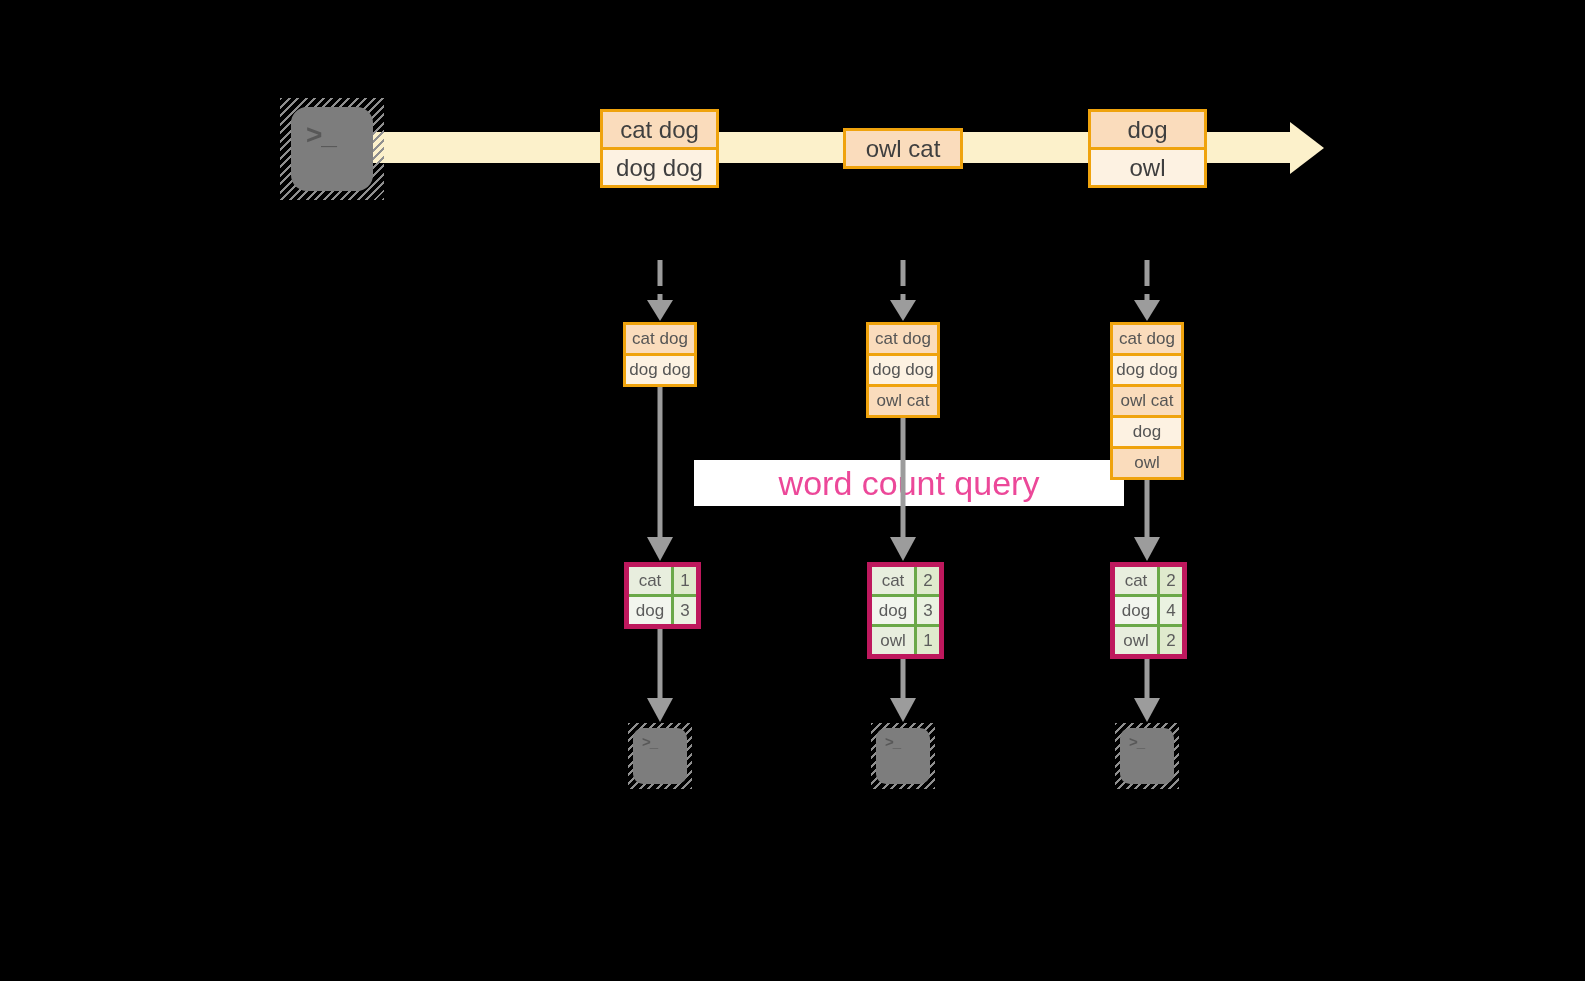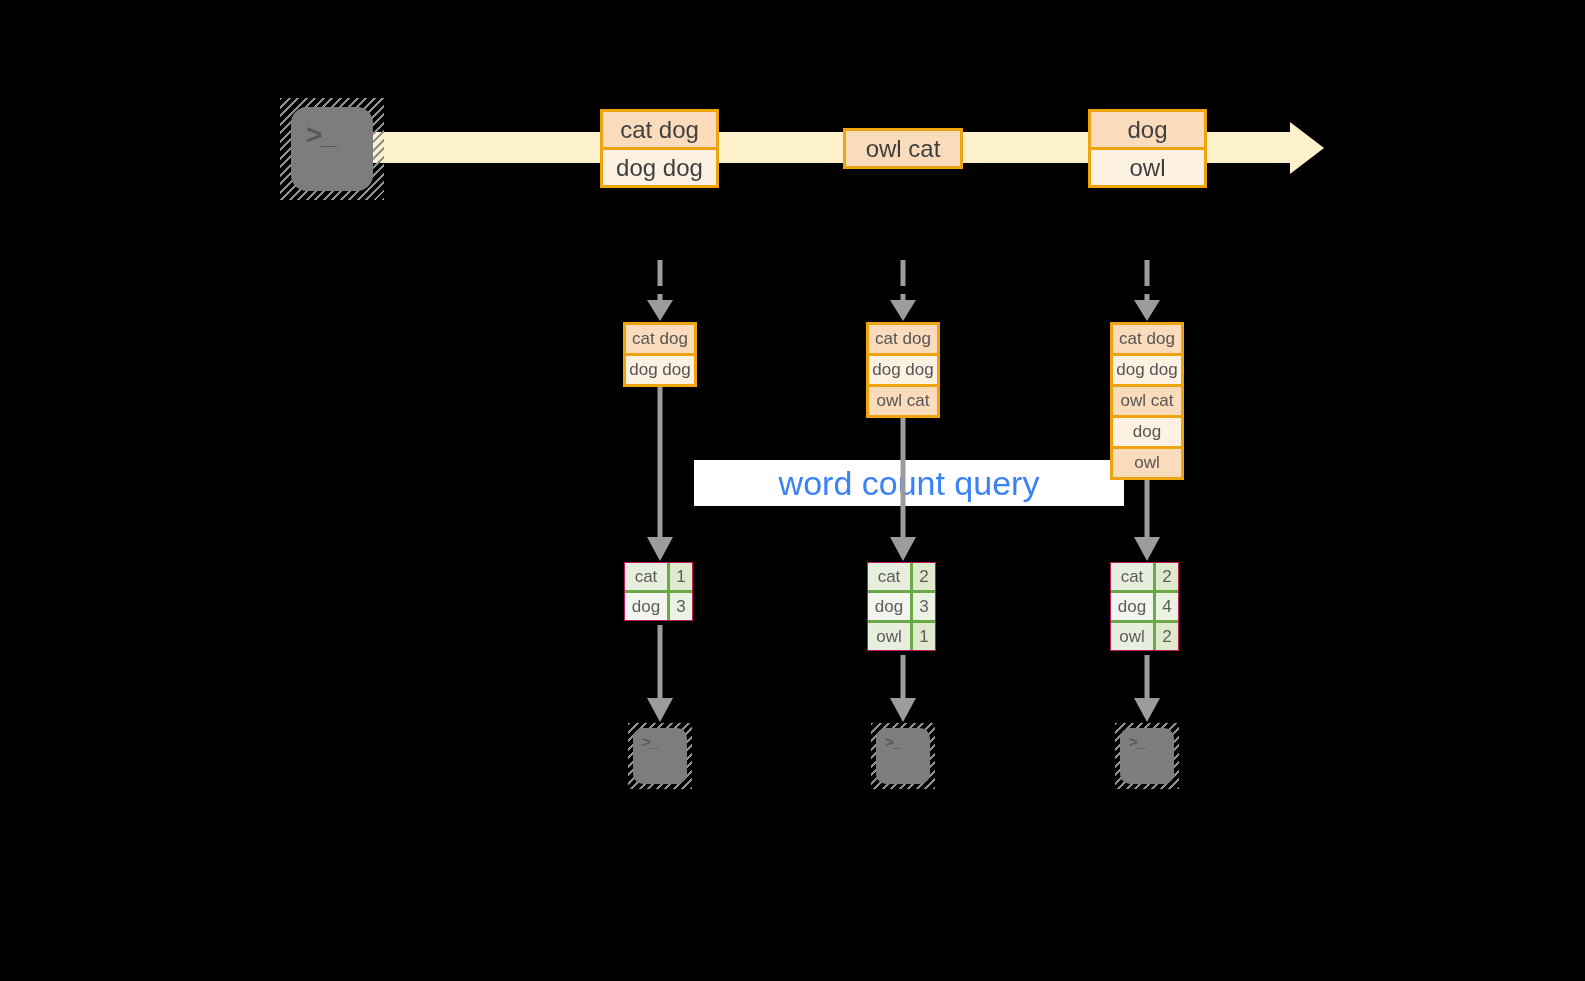--- a/index.html
+++ b/index.html
@@ -26,35 +26,35 @@
   .ostack{display:grid;grid-auto-rows:auto;gap:3px;background:#efa30d;
           border:3px solid #efa30d;z-index:3;}
   .srow{text-align:center;color:#4b4b4b;}
   .ostack .srow:nth-child(odd){background:#fadcbc;}
   .ostack .srow:nth-child(even){background:#fdf2e2;}
   .msg .srow{height:35px;line-height:35px;font-size:24px;color:#3f3f3f;}
   .stack .srow{height:28px;line-height:28px;font-size:17px;color:#555;}
 
   
   .wtable{display:grid;grid-template-columns:42px 22px;gap:3px;
-          background:#6aa848;border:1px solid #be185d;z-index:3;}
+          background:#6aa848;border:5px solid #be185d;z-index:3;}
   .wtable div{height:27px;line-height:27px;text-align:center;font-size:17px;color:#5c5c5c;}
   .wtable div:nth-child(4n+1){background:#e8eede;}
   .wtable div:nth-child(4n+2){background:#dfeacd;}
   .wtable div:nth-child(4n+3){background:#f2f5ee;}
   .wtable div:nth-child(4n+4){background:#eaf2e1;}
 
   
   svg.arrow{position:absolute;z-index:2;overflow:visible;}
   svg.arrow line{stroke:#9c9c9c;stroke-width:5;}
   svg.arrow polygon{fill:#9c9c9c;}
 
   
   .banner{left:694px;top:460px;width:430px;height:46px;background:#fff;z-index:1;
-          text-align:center;line-height:47px;font-size:34px;color:#3b82f6;}
+          text-align:center;line-height:47px;font-size:34px;color:#ec4899;}
 </style>
 </head>
 <body>
 
 <div class="abs" style="left:0;top:0;width:1585px;height:981px;">
 
   <div class="abs term term-top" style="left:280px;top:98px;width:104px;height:102px;">
     <div class="term-inner">
       <span class="prompt">&gt;_</span>
     </div>

